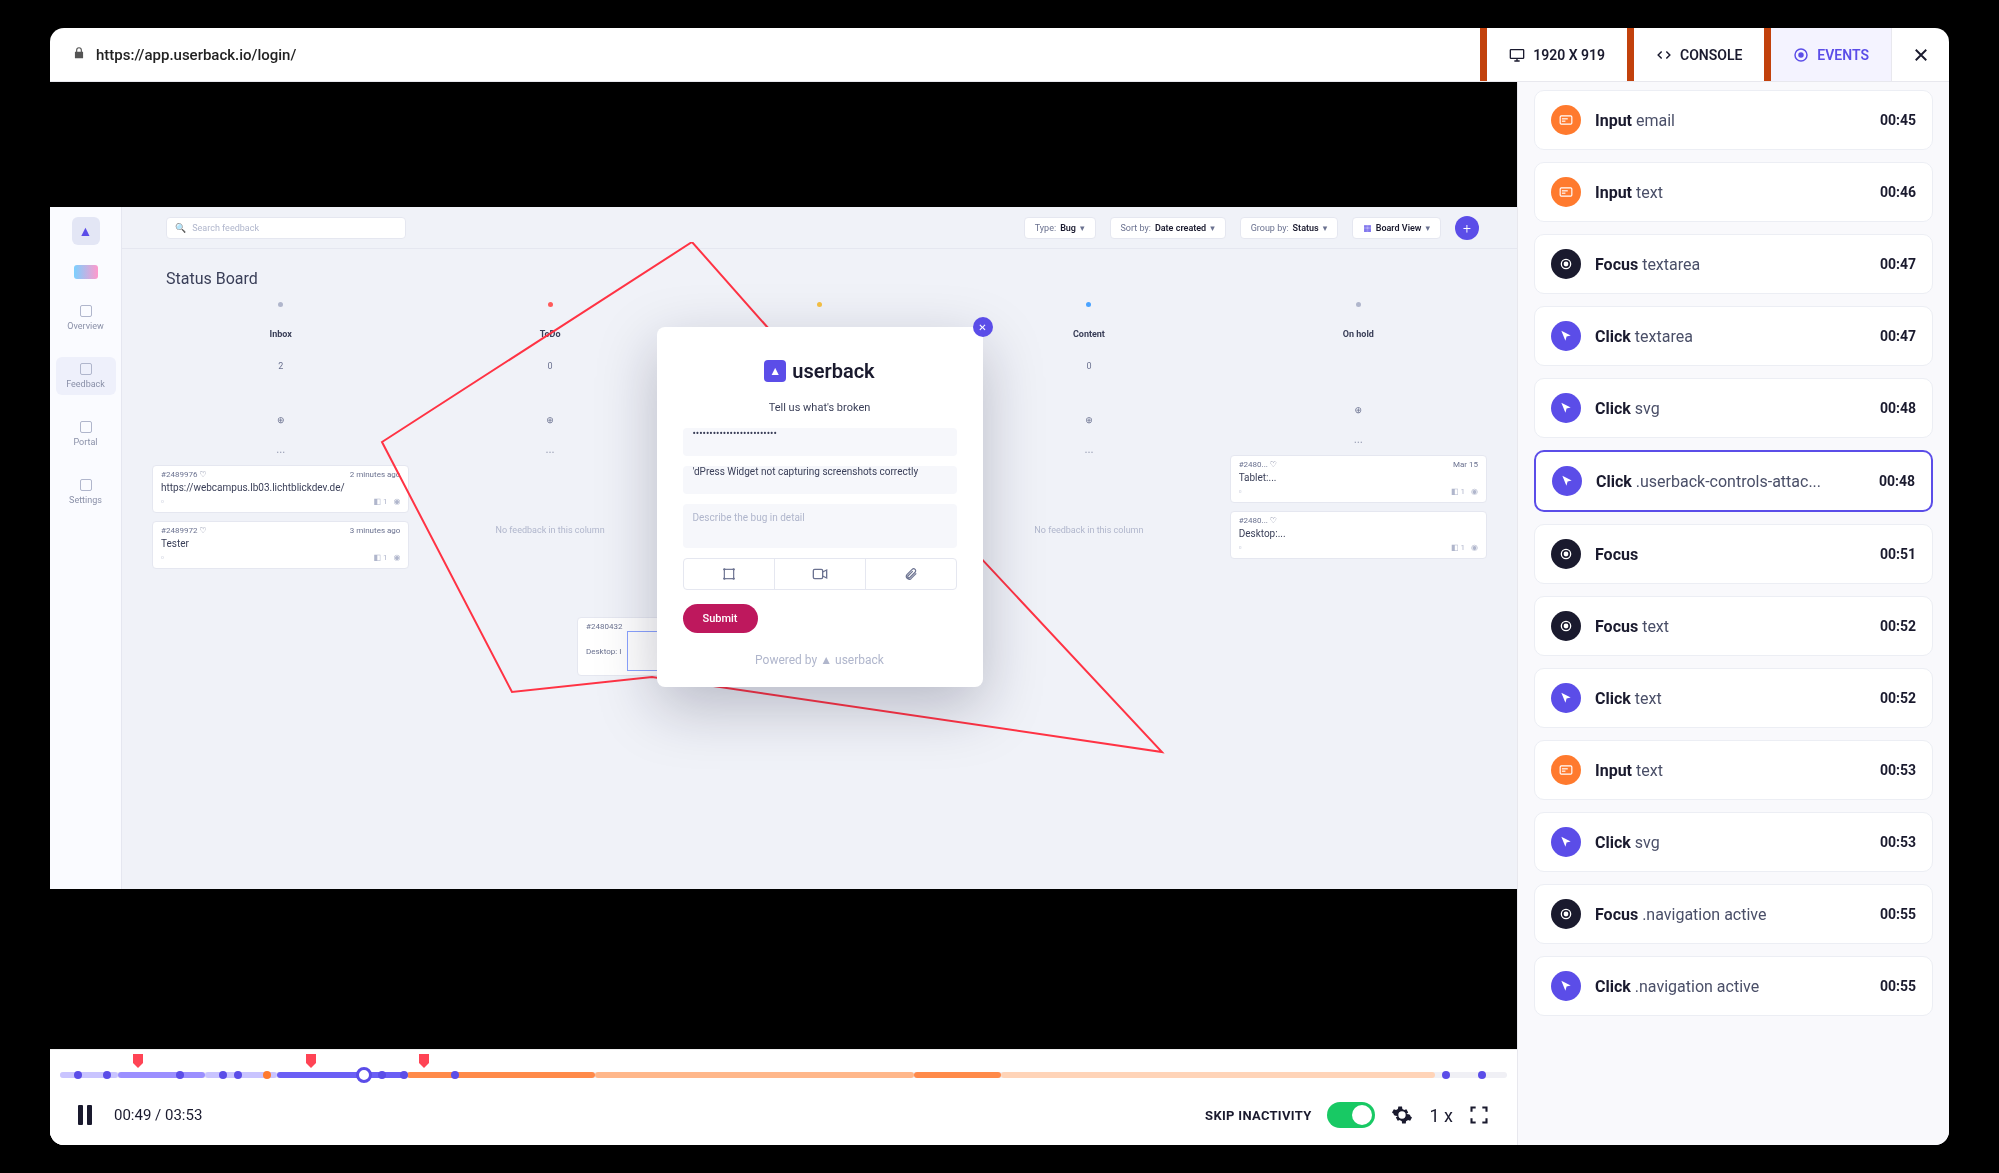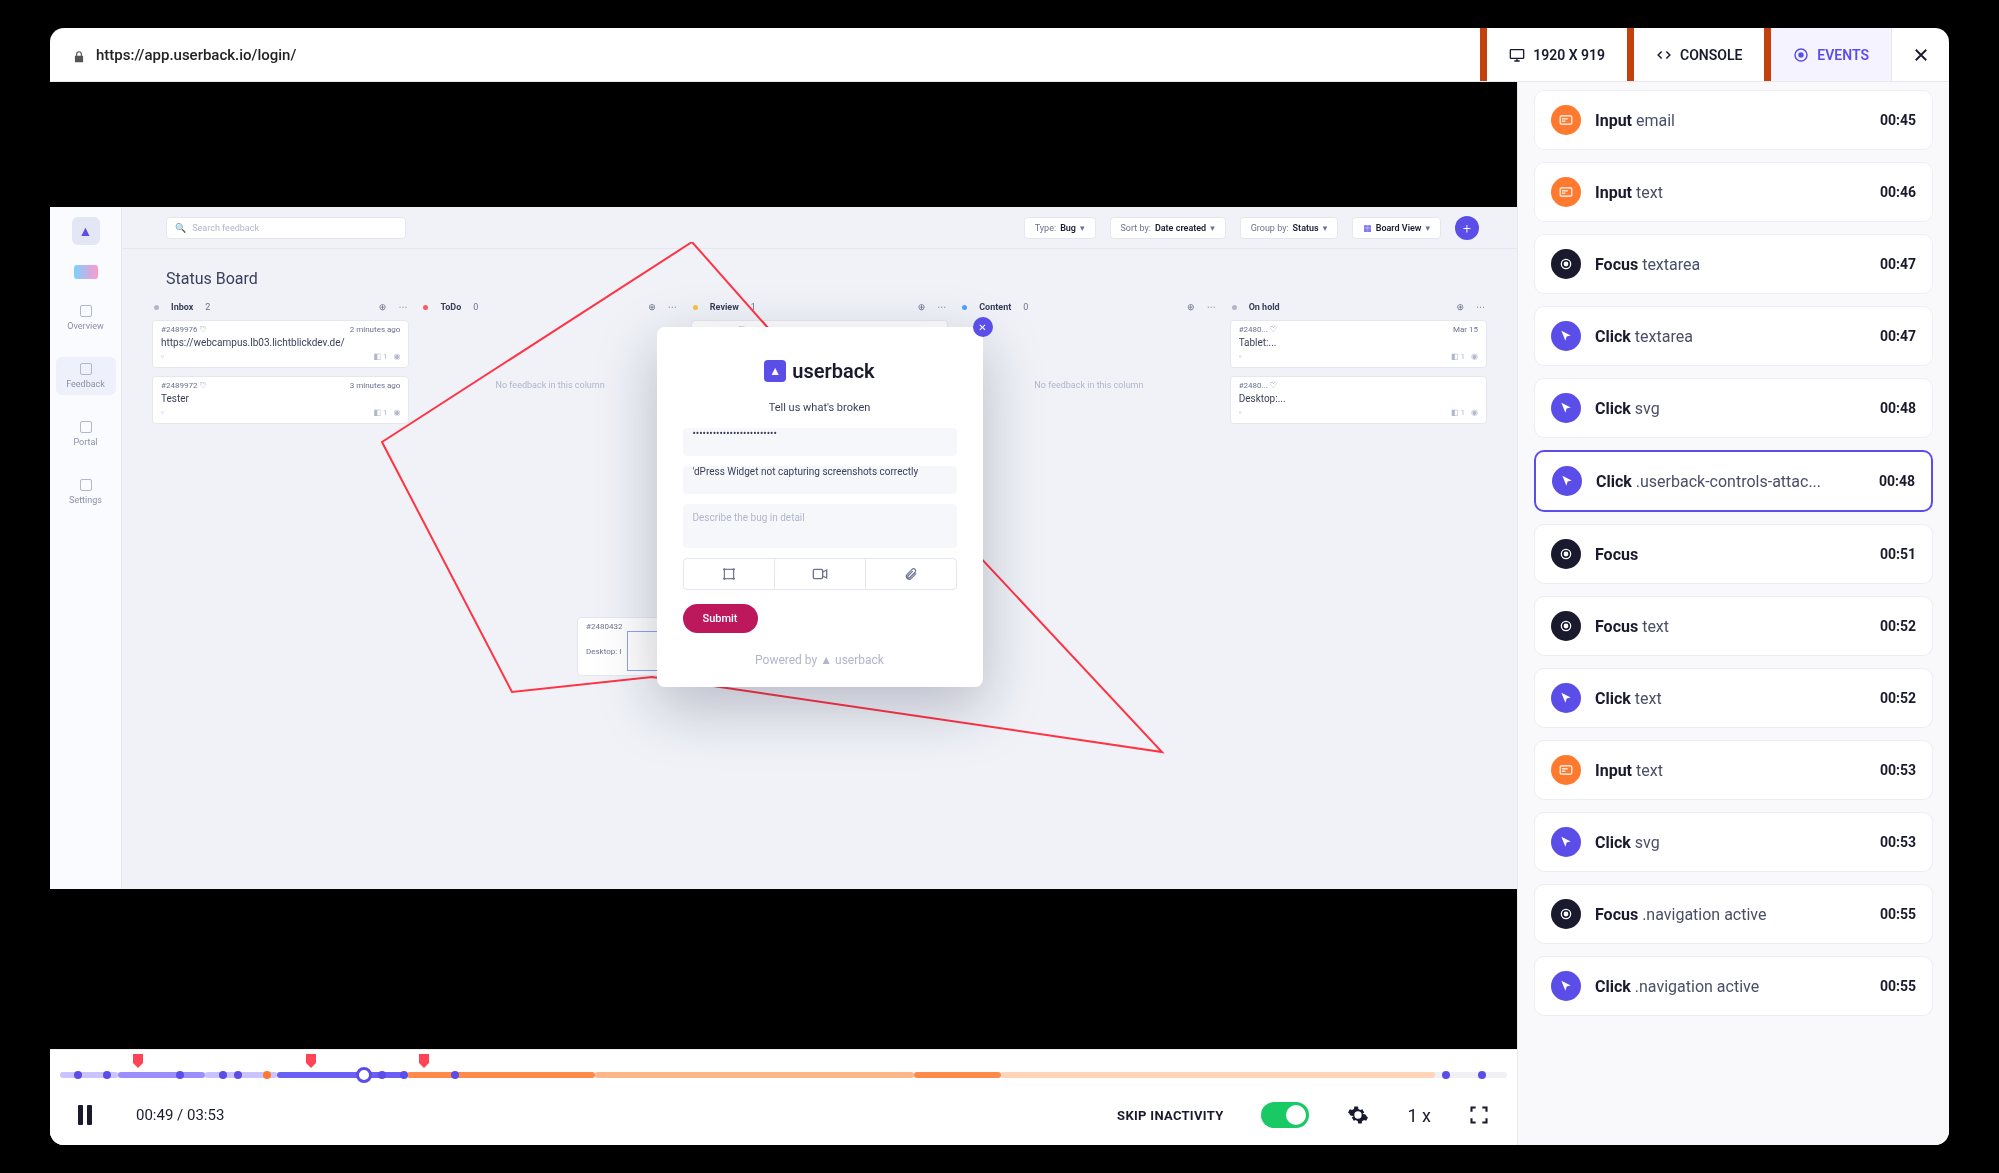--- a/index.html
+++ b/index.html
@@ -1,21 +1,21 @@
 <!DOCTYPE html>
 <html><head>
 <meta charset="utf-8">
 <style>
 * { margin: 0; padding: 0; box-sizing: border-box; font-family: -apple-system, BlinkMacSystemFont, "Segoe UI", Roboto, sans-serif; }
 body { background: #000; width: 1999px; height: 1173px; padding: 28px 50px; }
 .app-frame { width: 100%; height: 100%; background: #fff; border-radius: 14px; display: flex; flex-direction: column; overflow: hidden; box-shadow: 0 4px 40px rgba(0,0,0,.4); }
 
 
 .top-bar { height: 54px; display: flex; align-items: center; border-bottom: 1px solid #e8e8ee; }
-.url-section { flex: 1; display: flex; align-items: flex-end; padding: 0 22px; gap: 10px; }
+.url-section { flex: 1; display: flex; align-items: flex-start; padding: 0 22px; gap: 10px; }
 .lock-icon { width: 14px; height: 14px; color: #555; }
 .url-text { font-size: 15px; color: #222; font-weight: 500; }
 .top-controls { display: flex; align-items: center; height: 100%; }
 .top-btn { height: 100%; padding: 0 22px; display: flex; align-items: center; gap: 8px; border-left: 7px solid #c2410c; font-size: 14px; font-weight: 600; color: #1a1a2e; cursor: pointer; }
 .top-btn.active { background: #f4f3ff; color: #5b4de8; }
 .close-btn { width: 58px; display: flex; align-items: center; justify-content: center; border-left: 1px solid #e8e8ee; height: 100%; cursor: pointer; }
 
 
 .main-split { flex: 1; display: flex; min-height: 0; }
 
@@ -33,21 +33,21 @@
 .rec-main { flex:1; padding: 0 0 0 0; position:relative;}
 .rec-topbar { height: 42px; display:flex; align-items:center; gap:14px; padding: 0 38px 0 44px; border-bottom:1px solid #e5e7f0;}
 .rec-search { flex:0 0 240px; height:22px; background:#fff; border:1px solid #e5e7f0; border-radius:4px; font-size:9px; color:#b0b6cc; padding:0 8px; display:flex;align-items:center;gap:6px;}
 .rec-spacer{flex:1;}
 .rec-filter { height:22px; padding:0 10px; font-size:9px; color:#6b7290; background:#fff; border:1px solid #e5e7f0; border-radius:4px; display:flex; align-items:center; gap:4px;}
 .rec-filter .v{color:#1a1a2e;font-weight:600;}
 .rec-avatar{width:24px;height:24px;border-radius:50%;background:#5b4de8;color:#fff;display:flex;align-items:center;justify-content:center;font-size:14px;font-weight:300;}
 .rec-title{font-size:16px;color:#3a3f58;padding:20px 44px 14px;}
 .rec-columns { display:flex; gap:12px; padding: 0 30px; }
 .rec-col { flex:1; min-width:0;}
-.rec-col-head { display:flex; align-items:center; gap:12px; font-size:9px; color:#6b7290; padding:0 2px 8px;}
+.rec-col-head { display:flex; align-items:center; gap:22px; font-size:9px; color:#6b7290; padding:0 2px 8px;flex-direction:column;}
 .rec-dot{width:5px;height:5px;border-radius:50%;}
 .rec-card { background:#fff; border:1px solid #e5e7f0; border-radius:4px; padding:4px 8px 6px; font-size:8px; color:#6b7290; margin-bottom:8px;}
 .rec-card .row1{display:flex;justify-content:space-between;margin-bottom:3px;}
 .rec-card .row2{color:#3a3f58;font-size:10px;}
 .rec-card .row3{display:flex;gap:6px;margin-top:4px;color:#b0b6cc;}
 .rec-empty{font-size:9px;color:#b0b6cc;text-align:center;padding-top:60px;}
 
 
 .rec-overlay{position:absolute;inset:0;}
 .rec-modal{position:absolute;left:50%;top:120px;transform:translateX(-50%);width:326px;background:#fff;border-radius:8px;box-shadow:0 20px 60px rgba(20,20,50,.25);padding:32px 26px 20px;text-align:center;}
@@ -65,21 +65,21 @@
 .rec-shape{position:absolute;pointer-events:none;}
 
 
 .playback { background:#fff; }
 .timeline-wrap { position:relative; height:36px; border-top:1px solid #eee;}
 .timeline { position:absolute; left:10px; right:10px; top:22px; height:6px; background:#f0f0f5; border-radius:3px;}
 .tl-seg { position:absolute; top:0; height:6px; border-radius:3px;}
 .tl-dot { position:absolute; top:-1px; width:8px; height:8px; border-radius:50%;}
 .tl-cursor { position:absolute; top:-5px; width:16px; height:16px; border-radius:50%; background:#fff; border:3px solid #5b4de8; transform:translateX(-50%);}
 .tl-tag { position:absolute; top:4px; width:10px; height:14px; transform: translateX(-50%);}
-.controls { height:60px; display:flex; align-items:center; padding:0 28px; gap:38px;}
+.controls { height:60px; display:flex; align-items:center; padding:0 28px; gap:16px;}
 .play-btn { width:20px; height:20px; display:flex; gap:4px;}
 .play-btn span{width:5px;background:#1a1a2e;border-radius:1px;}
 .time-label{font-size:15px;color:#1a1a2e;}
 .ctrl-spacer{flex:1;}
 .skip-lbl{font-size:13px;font-weight:700;color:#1a1a2e;letter-spacing:.3px;}
 .toggle{width:48px;height:26px;background:#18c964;border-radius:13px;position:relative;}
 .toggle::after{content:"";position:absolute;right:3px;top:3px;width:20px;height:20px;background:#fff;border-radius:50%;}
 .gear{width:22px;height:22px;color:#1a1a2e;}
 .speed{font-size:18px;color:#1a1a2e;}
 .fullscreen{width:20px;height:20px;color:#1a1a2e;}

